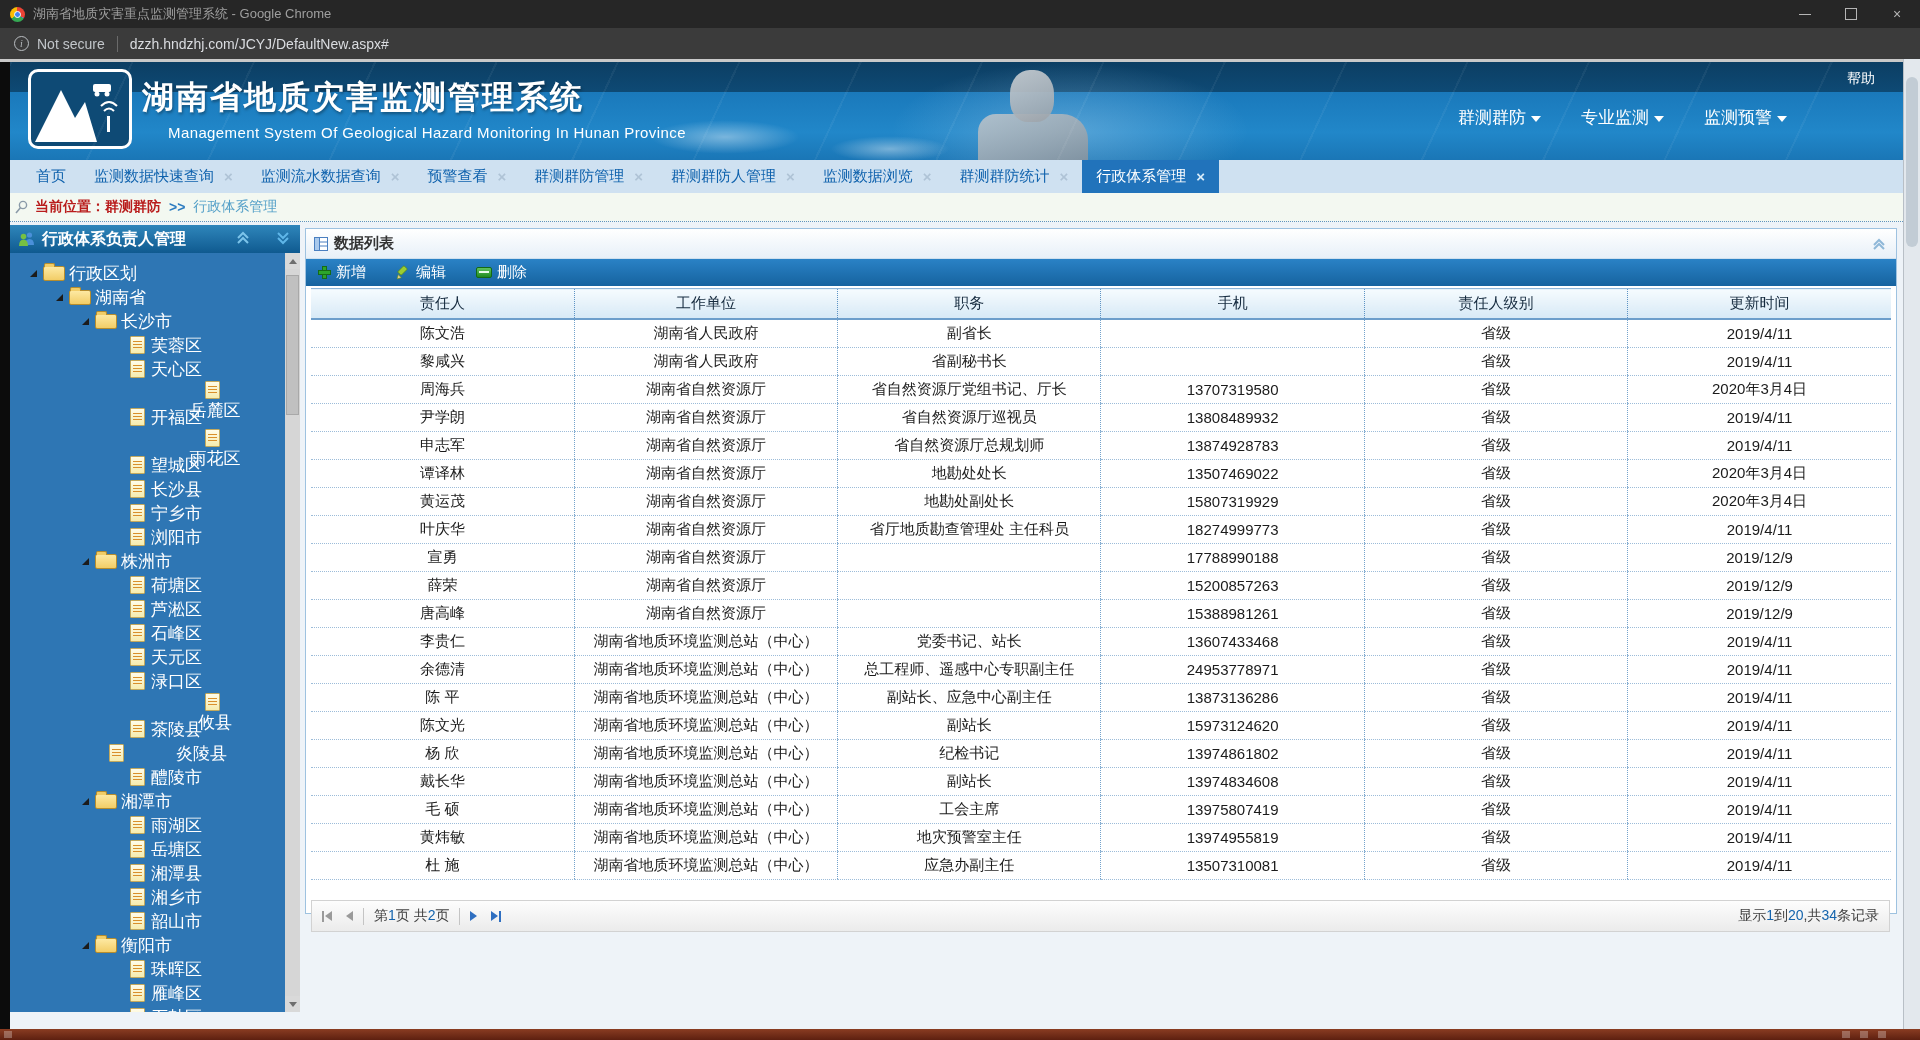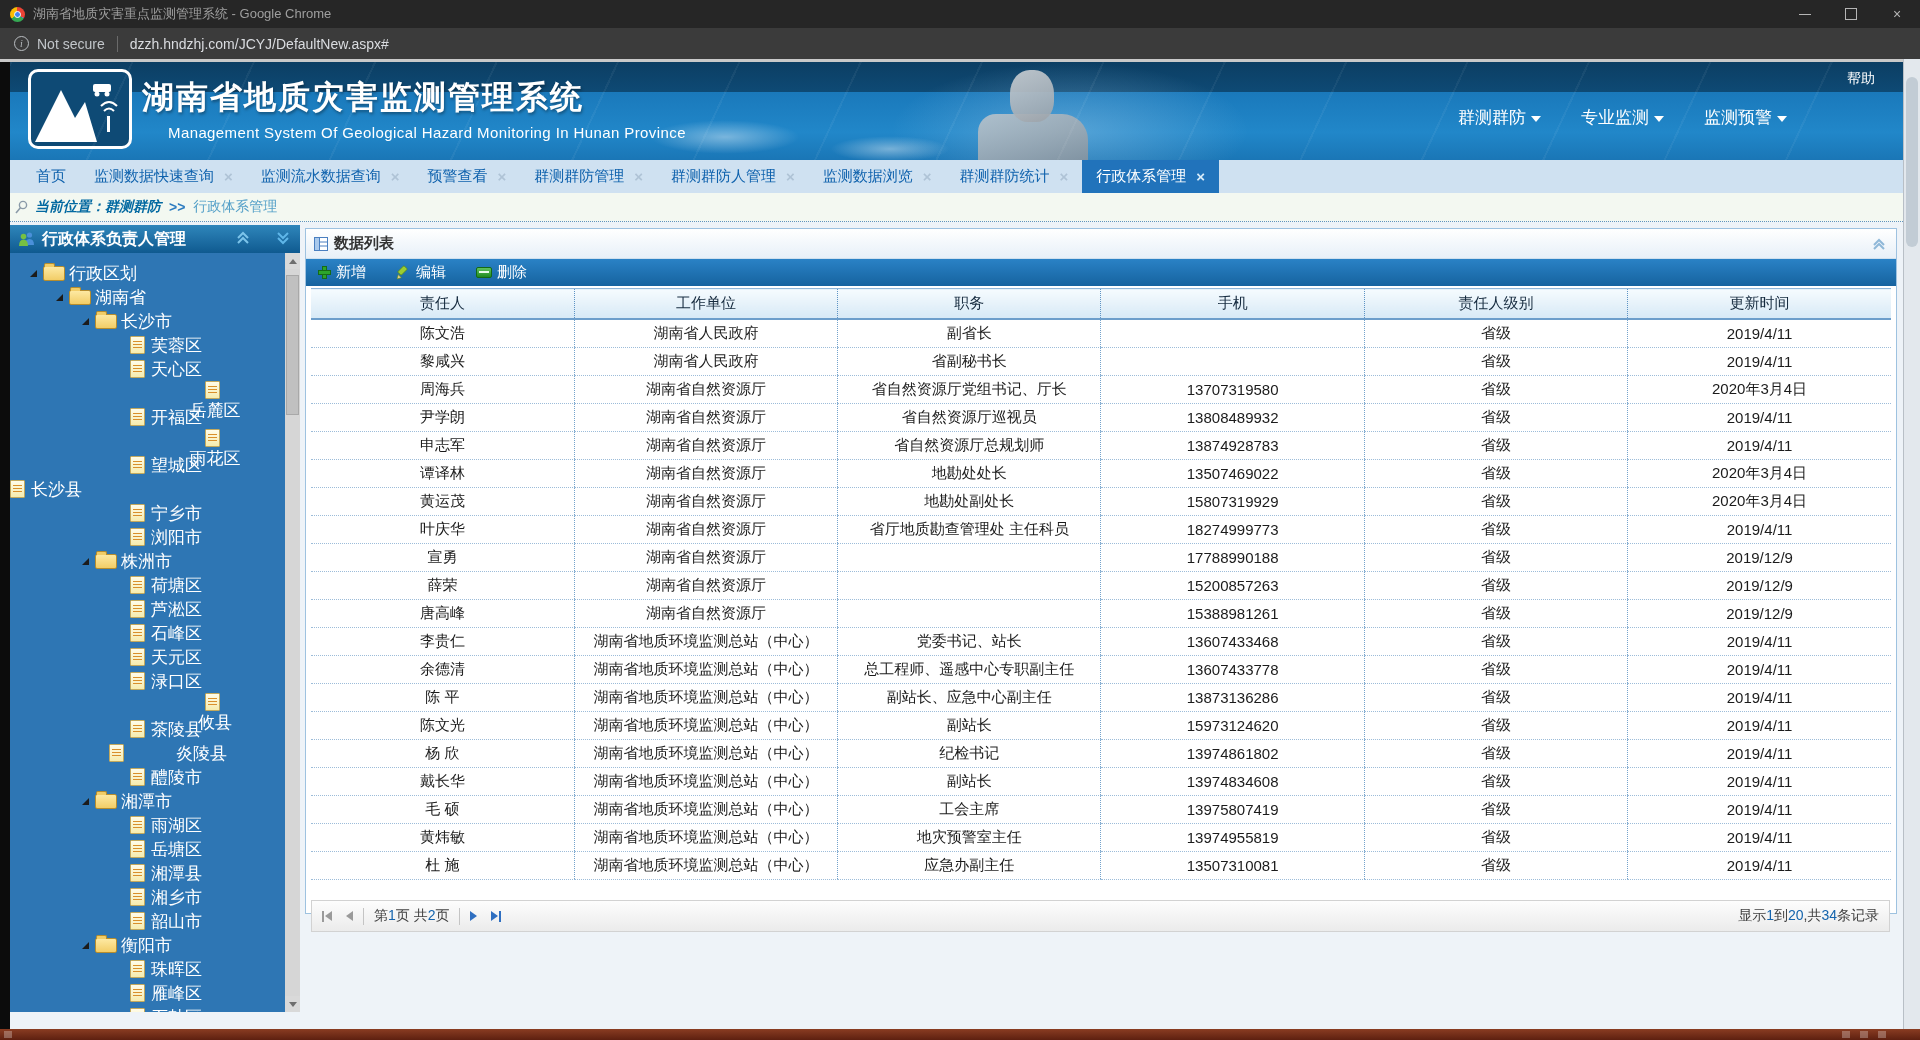--- a/index.html
+++ b/index.html
@@ -50,21 +50,21 @@
     display:flex;align-items:stretch;padding-left:12px;box-sizing:border-box;}
   .tab{display:flex;align-items:center;padding:0 14px;font-size:15px;color:#0f62ad;gap:10px;cursor:default;}
   .tab .tab-close{color:#afc3d6;font-size:15px;font-weight:bold;}
   .tab.active{background:#2173bb;color:#fff;}
   .tab.active .tab-close{color:#d9ecf9;}
 
   
   .breadcrumbbar{position:absolute;left:10px;top:193px;width:1893px;height:29px;background:#f3f8f1;
     border-bottom:1px dotted #5f93c0;display:flex;align-items:center;font-size:14px;color:#333;box-sizing:border-box;}
   .pin{margin:0 6px 0 4px;}
-  .bc-strong{font-weight:bold;color:#0369a1;font-style:italic;}
+  .bc-strong{font-weight:bold;color:#b91c1c;}
   .bc-sep{color:#2b7bc0;margin:0 8px;font-weight:bold;}
   .bc-current{color:#55a0c8;}
 
   
   .content{position:absolute;left:10px;top:222px;width:1893px;height:807px;background:#eef3f8;}
 
   
   .sidebar{position:absolute;left:0;top:3px;width:290px;height:787px;background:#2e76b4;overflow:hidden;}
   .sb-header{height:28px;background:linear-gradient(#2f86bb,#0f5a90);display:flex;align-items:center;
     color:#fff;font-size:16px;font-weight:bold;padding-left:8px;position:relative;}
@@ -303,21 +303,21 @@
           <span>开福区</span>
         </div>
         <div class="tree-row" style="padding-left: 120px; flex-direction: column;">
           <span class="file-icon"></span>
           <span>雨花区</span>
         </div>
         <div class="tree-row" style="padding-left: 120px;">
           <span class="file-icon"></span>
           <span>望城区</span>
         </div>
-        <div class="tree-row" style="">
+        <div class="tree-row" style="padding-left: 120px;">
           <span class="file-icon"></span>
           <span>长沙县</span>
         </div>
         <div class="tree-row" style="padding-left: 120px;">
           <span class="file-icon"></span>
           <span>宁乡市</span>
         </div>
         <div class="tree-row" style="padding-left: 120px;">
           <span class="file-icon"></span>
           <span>浏阳市</span>
@@ -557,21 +557,21 @@
             <td>湖南省地质环境监测总站（中心）</td>
             <td>党委书记、站长</td>
             <td>13607433468</td>
             <td>省级</td>
             <td>2019/4/11</td>
           </tr>
           <tr>
             <td>余德清</td>
             <td>湖南省地质环境监测总站（中心）</td>
             <td>总工程师、遥感中心专职副主任</td>
-            <td>13607433778</td>
+            <td>24953778971</td>
             <td>省级</td>
             <td>2019/4/11</td>
           </tr>
           <tr>
             <td>陈 平</td>
             <td>湖南省地质环境监测总站（中心）</td>
             <td>副站长、应急中心副主任</td>
             <td>13873136286</td>
             <td>省级</td>
             <td>2019/4/11</td>

